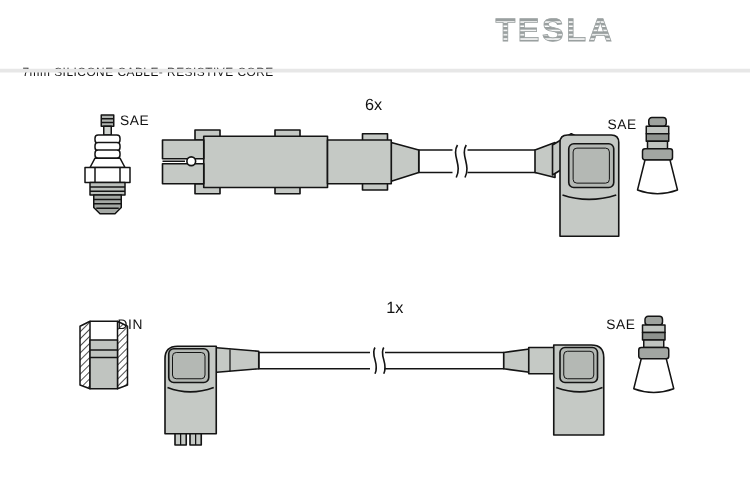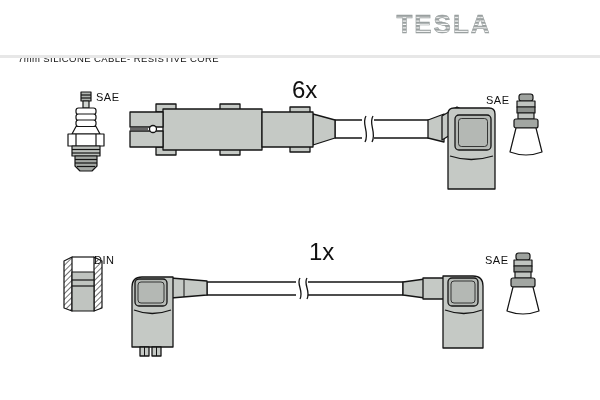--- a/index.html
+++ b/index.html
@@ -6,21 +6,21 @@
   html,body { background:#ffffff; }
   #screen {
     position:relative; width:600px; height:400px; overflow:hidden;
     background:#ffffff; font-family:"Liberation Sans", sans-serif; color:#111;
   }
   .abs { position:absolute; }
   .part-number { left:17px; top:10px; font-size:22px; font-weight:bold; letter-spacing:1px; }
   .subtitle { left:18px; top:36px; font-size:9.5px; letter-spacing:0.4px;margin-top:17px; }
   .divider { left:0; top:55px; width:600px; height:3px; background:#e7e7e7; }
   .std-label { font-size:11px; letter-spacing:0.5px; }
-  .qty-label { font-size:24px; }
+  .qty-label { font-size:13px; }
   svg text { font-family:"Liberation Sans", sans-serif; }
 </style>
 </head>
 <body>
 
 <div id="screen">
 
   <div class="abs subtitle">7mm SILICONE CABLE- RESISTIVE CORE</div>
 
   <svg class="abs" style="left:392px;top:8px" width="104" height="32" viewBox="0 0 104 32">

